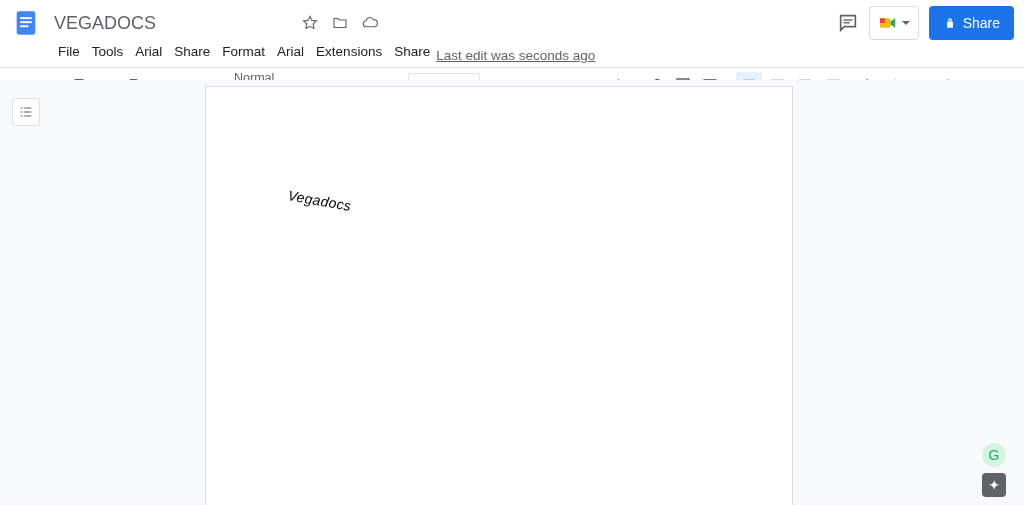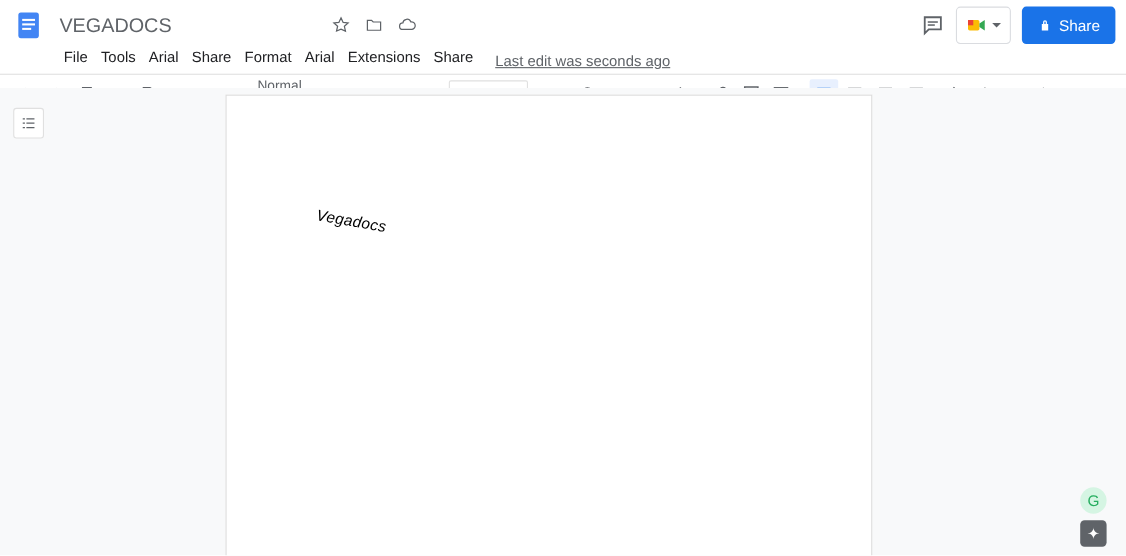--- a/index.html
+++ b/index.html
@@ -15,21 +15,21 @@
 .rightbtns { margin-left:auto; display:flex; align-items:center; gap:10px; }
 .comment-chip, .meet-chip { height:34px; display:flex; align-items:center; justify-content:center; cursor:pointer; }
 .comment-chip svg { width:22px; height:22px; fill:#5f6368; }
 .meet-chip { border:1px solid #dadce0; border-radius:4px; padding:0 8px; gap:4px; }
 .share-btn { background:#1a73e8; color:#fff; border-radius:4px; height:34px; padding:0 14px; display:flex; align-items:center; gap:6px; font-size:14px; font-weight:500; cursor:pointer; }
 .share-btn svg { width:14px; height:14px; fill:#fff; }
 
 
 .menubar { display:flex; align-items:flex-end; padding:0 10px 4px 52px; font-size:13.5px; color:#202124; }
 .menubar .mi { padding:4px 6px; cursor:pointer; border-radius:3px; }
-.menubar .last-edit { color:#5f6368; text-decoration:underline; margin-left:14px; cursor:pointer; }
+.menubar .last-edit { color:#5f6368; text-decoration:underline; cursor:pointer; }
 
 
 .toolbar { border-top:1px solid #e0e0e0; border-bottom:1px solid #e0e0e0; height:36px; display:flex; align-items:center; padding:0 10px; gap:2px; background:#fff; }
 .tool { min-width:26px; height:26px; display:flex; align-items:center; justify-content:center; cursor:pointer; border-radius:2px; color:#5f6368; font-size:12px; }
 .tool.active { background:#e8f0fe; color:#1a73e8; }
 .tool svg { width:18px; height:18px; fill:#5f6368; }
 .tool.active svg { fill:#1a73e8; }
 .sep { width:1px; height:20px; background:#e0e0e0; margin:0 4px; }
 .dd { display:flex; align-items:center; gap:4px; padding:0 6px; height:26px; cursor:pointer; color:#5f6368; font-size:12.5px; }
 .dd .caret { width:0; height:0; border-left:4px solid transparent; border-right:4px solid transparent; border-top:4px solid #5f6368; }

